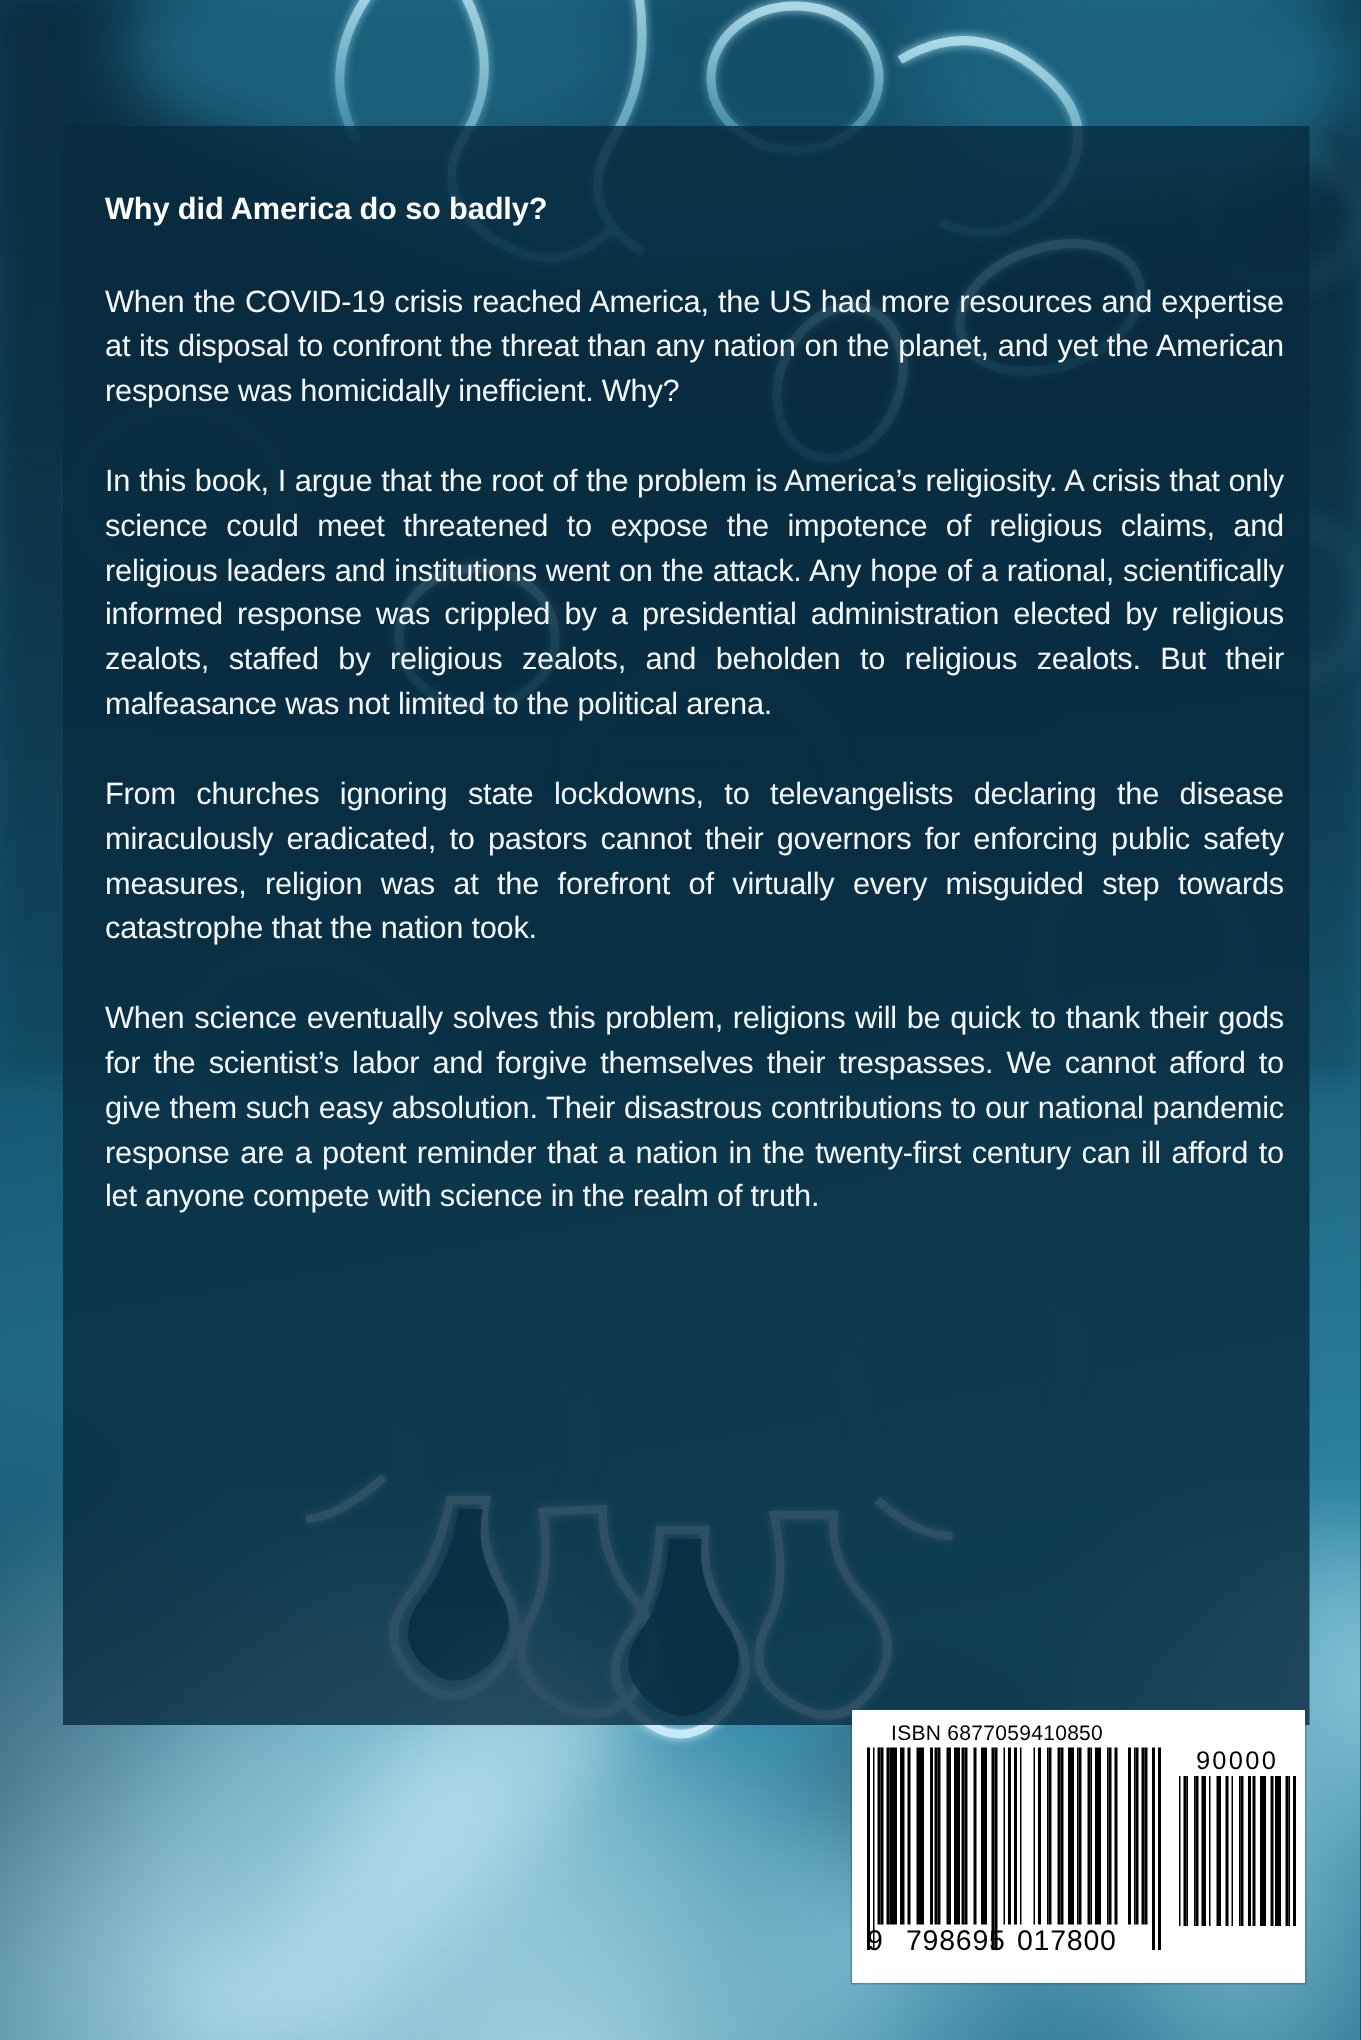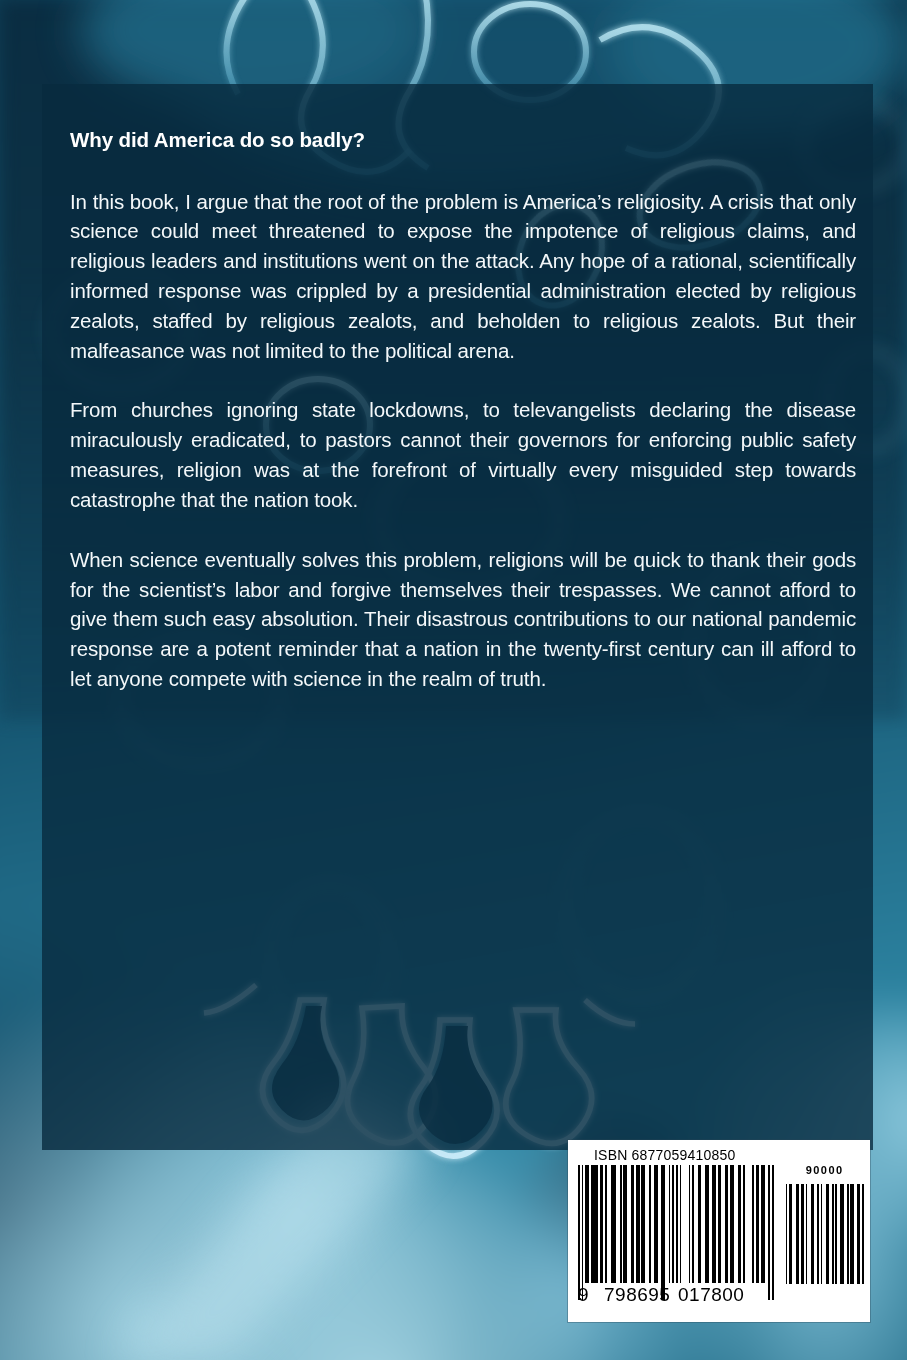--- a/index.html
+++ b/index.html
@@ -111,27 +111,26 @@
   .bc-row {
     display: flex;
     align-items: flex-start;
     flex: 1;
     margin-top: 2px;
   }
   .bc-main { position: relative; width: 196px; }
   .bc-addon { position: relative; width: 78px; margin-left: 12px; }
   .addon-digits {
     font-family: "Liberation Sans", sans-serif;
-    font-size: 11px;
+    font-size: 17px;
     color: #000;
     text-align: center;
     letter-spacing: 1.5px;
     line-height: 1;
     height: 19px;
-    font-weight: bold;
   }
   .bars { display: flex; align-items: flex-end; height: 118px; }
   .bars.addon-bars { height: 100px; }
   .bars span { display: block; background: #000; height: 100%; }
   .digits-row {
     position: relative;
     height: 22px;
     font-family: "Liberation Sans", sans-serif;
     font-size: 19px;
     color: #000;
@@ -215,20 +214,21 @@
       <g filter="url(#hugeBlur)" opacity="0.5">
         <path d="M120 1360 L330 1100 L430 1140 L230 1360 Z" fill="#bfe4f0"></path>
       </g>
     </svg>
   </div>
 
   <div id="text-panel">
     <div class="inner">
       <h1 class="cover-heading">Why did America do so badly?</h1>
 
+      <p class="cover-para">When the COVID-19 crisis reached America, the US had more resources and expertise at its disposal to confront the threat than any nation on the planet, and yet the American response was homicidally inefficient. Why?</p>
 
       <p class="cover-para">In this book, I argue that the root of the problem is America’s religiosity. A crisis that only science could meet threatened to expose the impotence of religious claims, and religious leaders and institutions went on the attack. Any hope of a rational, scientifically informed response was crippled by a presidential administration elected by religious zealots, staffed by religious zealots, and beholden to religious zealots. But their malfeasance was not limited to the political arena.</p>
 
       <p class="cover-para">From churches ignoring state lockdowns, to televangelists declaring the disease miraculously eradicated, to pastors cannot their governors for enforcing public safety measures, religion was at the forefront of virtually every misguided step towards catastrophe that the nation took.</p>
 
       <p class="cover-para">When science eventually solves this problem, religions will be quick to thank their gods for the scientist’s labor and forgive themselves their trespasses. We cannot afford to give them such easy absolution. Their disastrous contributions to our national pandemic response are a potent reminder that a nation in the twenty-first century can ill afford to let anyone compete with science in the realm of truth.</p>
     </div>
   </div>
 
   <div id="barcode-box">

